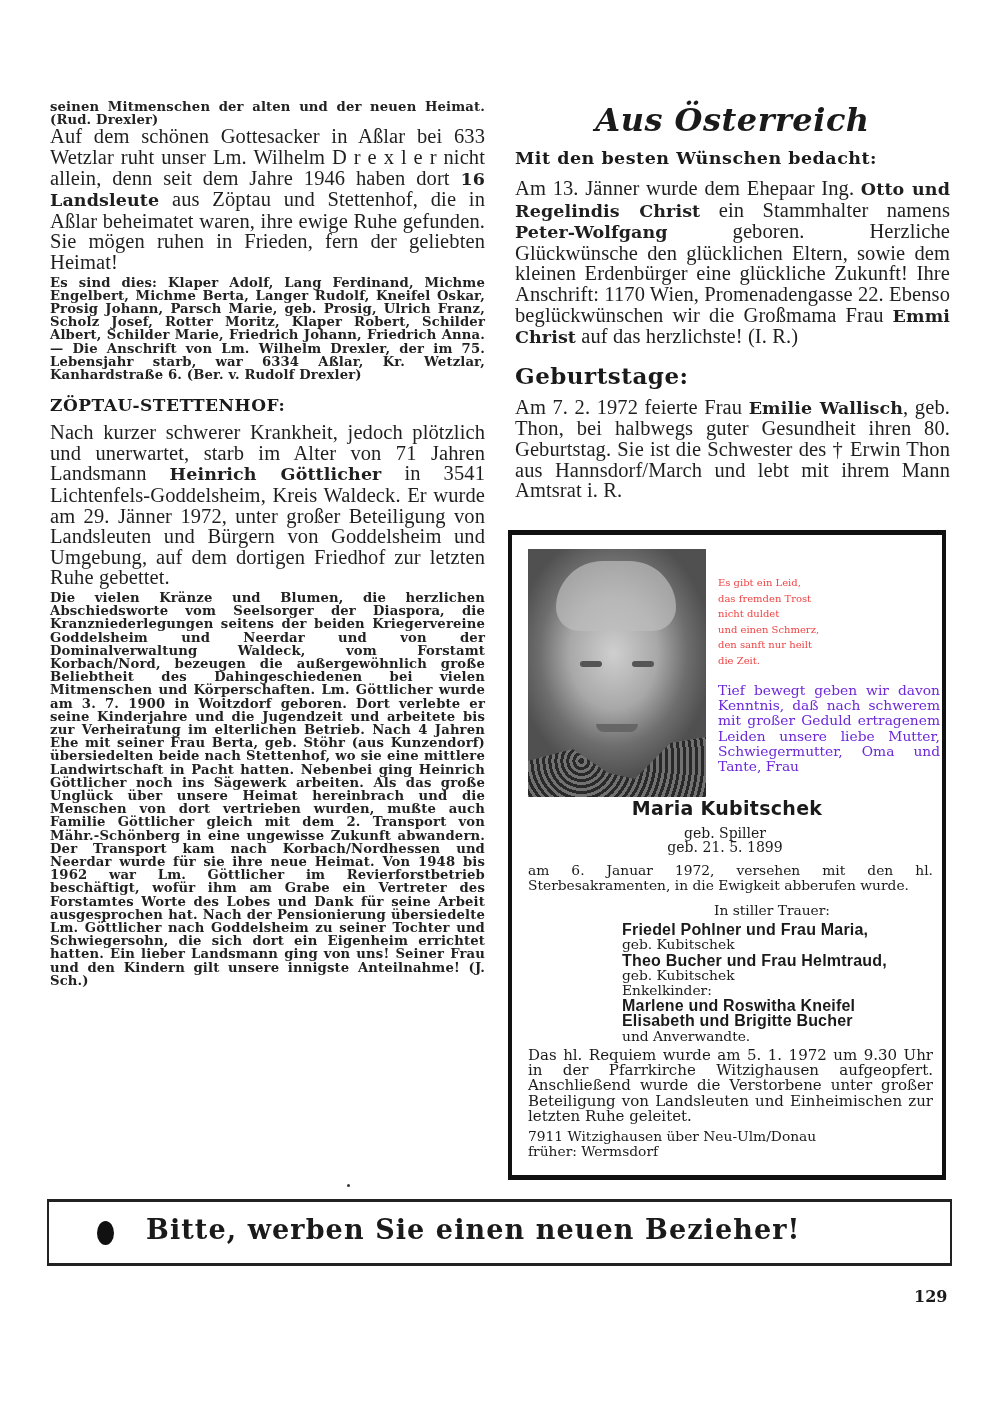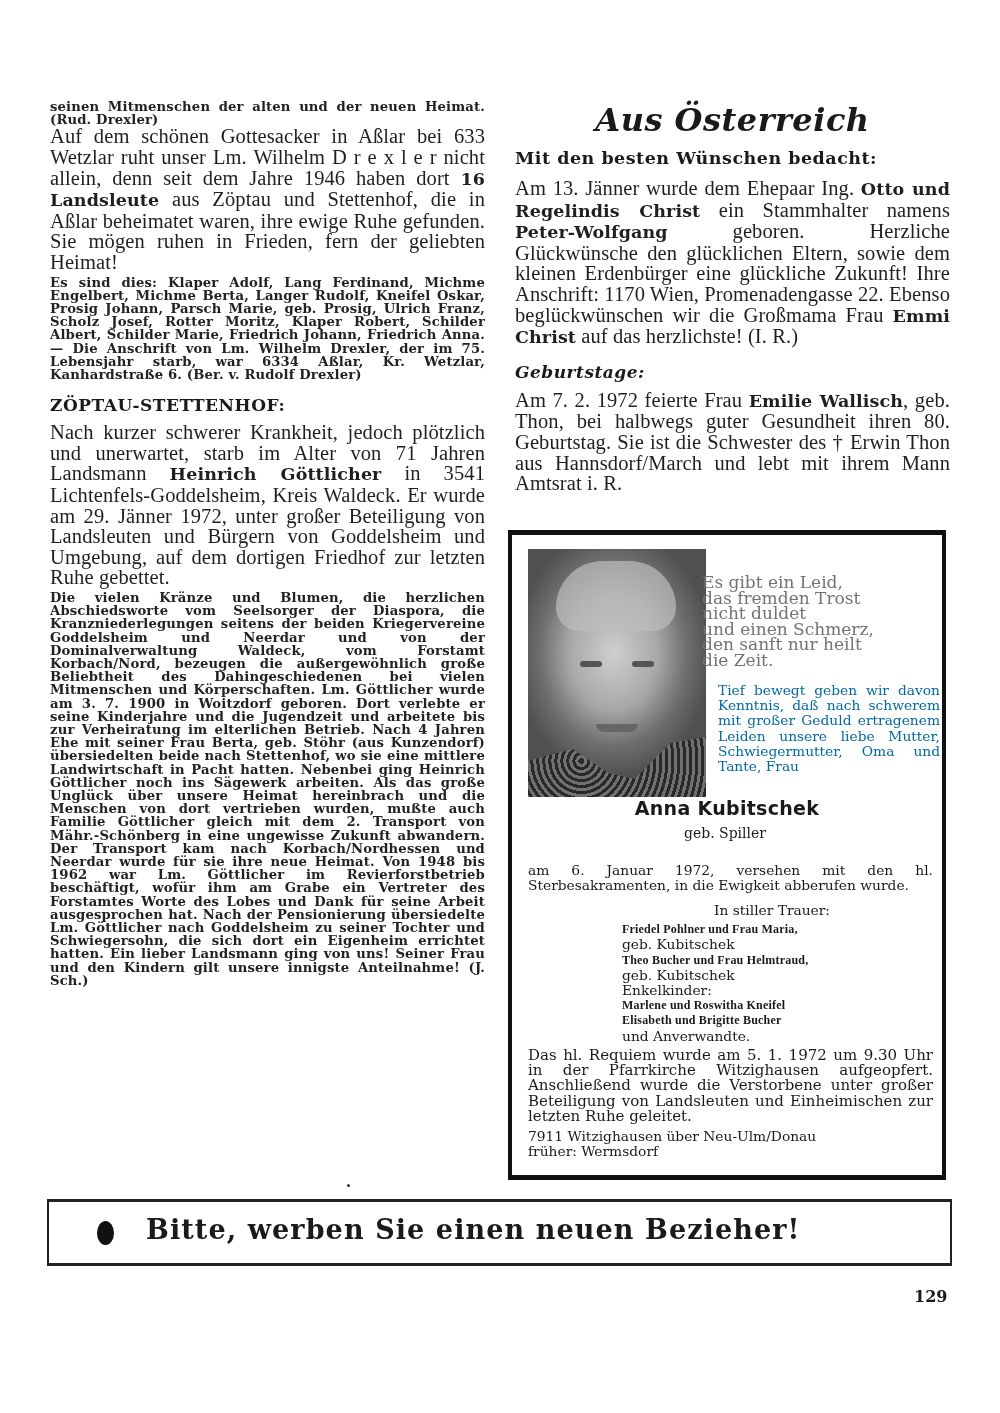--- a/index.html
+++ b/index.html
@@ -15,40 +15,40 @@
   .large b { font-family: "DejaVu Serif", serif; font-size: 17.5px; }
   .heading { font-family: "DejaVu Serif", serif; font-weight: bold; font-size: 17px; letter-spacing: 0.5px; }
 
   .p-top { margin-bottom: 0; }
   .p-es { margin-top: 3px; }
   .h-zoeptau { margin-top: 14px; margin-bottom: 7px; }
   .p-nach { margin-bottom: 3px; }
 
   .aus-title { text-align: center; font-family: "DejaVu Serif", serif; font-weight: bold; font-size: 32px; letter-spacing: 0.5px; margin-top: 0; height: 40px; line-height: 40px; font-style: italic; }
   .h-mit { margin-top: 8px; margin-bottom: 10px; font-size: 17.5px; }
-  .h-geb { margin-top: 14px; margin-bottom: 8px; font-size: 17px; font-style: italic; }
+  .h-geb { margin-top: 14px; margin-bottom: 8px; font-size: 23px; }
 
   .obit { position: absolute; left: 508px; top: 530px; width: 438px; height: 650px; border: 4px solid #111; border-top-width: 5px; border-bottom-width: 5px; }
   .photo { position: absolute; left: 16px; top: 14px; width: 178px; height: 248px;
            background: radial-gradient(ellipse 55% 50% at 48% 42%, #cfcfcf 0%, #a8a8a8 45%, #6e6e6e 75%, #505050 100%); }
   .photo .hair { position: absolute; left: 28px; top: 12px; width: 120px; height: 70px; border-radius: 60px 60px 30px 30px; background: #bdbdbd; opacity: .7; }
   .photo .shirt { position: absolute; left: 0; bottom: 0; width: 178px; height: 60px;
            background: repeating-radial-gradient(circle at 30% 40%, #222 0 3px, #777 3px 6px); opacity: .85; clip-path: polygon(0 40%, 25% 20%, 45% 60%, 60% 70%, 80% 10%, 100% 0, 100% 100%, 0 100%); }
   .photo .face-eye1, .photo .face-eye2 { position: absolute; top: 112px; width: 22px; height: 6px; background: #555; border-radius: 3px; }
   .photo .face-eye1 { left: 52px; } .photo .face-eye2 { left: 104px; }
   .photo .mouth { position: absolute; left: 68px; top: 175px; width: 42px; height: 8px; border-radius: 0 0 20px 20px; background: #666; }
 
-  .verse { position: absolute; left: 190px; top: 40px; width: 225px; font-size: 17px; line-height: 15.6px; color: #737373; }
-  .announce { position: absolute; left: 206px; top: 148px; width: 222px; font-size: 13.8px; line-height: 15.2px; text-align: justify; color: #0369a1; }
+  .verse { position: absolute; left: 206px; top: 40px; width: 225px; font-size: 10px; line-height: 15.6px; color: #ef4444; }
+  .announce { position: absolute; left: 206px; top: 148px; width: 222px; font-size: 13.8px; line-height: 15.2px; text-align: justify; color: #6d28d9; }
   .name { position: absolute; left: 0; width: 430px; top: 262px; text-align: center; font-family: "DejaVu Sans", sans-serif; font-weight: bold; font-size: 19px; letter-spacing: 0.3px; }
   .geb-line { position: absolute; left: 0; width: 426px; text-align: center; font-size: 14px; line-height: 14px; }
   .geb1 { top: 291px; } .geb2 { top: 305px; }
   .death { position: absolute; left: 16px; width: 405px; top: 328px; font-size: 13.8px; line-height: 15px; text-align: justify; }
   .mourners { position: absolute; left: 110px; top: 368px; width: 300px; font-size: 13.8px; line-height: 15.2px; }
-  .mourners .sans { font-family: Liberation Serif, serif; font-weight: bold; font-size: 12px; letter-spacing: 0.2px; }
+  .mourners .sans { font-family: Liberation Sans, sans-serif; font-weight: bold; font-size: 16px; letter-spacing: 0.2px; }
   .mourners .gap { margin-bottom: 4px; text-align: center; }
   .requiem { position: absolute; left: 16px; width: 405px; top: 513px; font-size: 15px; line-height: 15.2px; text-align: justify; }
   .address { position: absolute; left: 16px; top: 594px; font-size: 13.8px; line-height: 15px; }
 
   .banner { position: absolute; left: 47px; top: 1199px; width: 905px; height: 67px; border: 2px solid #222; border-top-width: 3px; border-bottom-width: 3px; }
   .banner .dot { position: absolute; left: 48px; top: 19px; width: 17px; height: 24px; border-radius: 50%; background: #111; }
   .banner .text { position: absolute; left: 97px; top: 12px; font-family: "DejaVu Serif", serif; font-weight: bold; font-size: 27px; letter-spacing: 1.1px; white-space: nowrap; }
 
   .page-num { position: absolute; left: 914px; top: 1287px; font-family: "DejaVu Serif", serif; font-weight: bold; font-size: 16px; }
   .speck { position: absolute; left: 347px; top: 1184px; width: 3px; height: 3px; background: #333; border-radius: 50%; }
@@ -95,22 +95,23 @@
     <div>Es gibt ein Leid,</div>
     <div>das fremden Trost</div>
     <div>nicht duldet</div>
     <div>und einen Schmerz,</div>
     <div>den sanft nur heilt</div>
     <div>die Zeit.</div>
   </div>
 
   <p class="announce">Tief bewegt geben wir davon Kenntnis, daß nach schwerem mit großer Geduld ertragenem Leiden unsere liebe Mutter, Schwiegermutter, Oma und Tante, Frau</p>
 
-  <div class="name">Anna Kubitschek</div>
+  <div class="name">Maria Kubitschek</div>
   <div class="geb-line geb1">geb. Spiller</div>
+  <div class="geb-line geb2">geb. 21. 5. 1899</div>
 
   <p class="death">am 6. Januar 1972, versehen mit den hl. Sterbesakramenten, in die Ewigkeit abberufen wurde.</p>
 
   <div class="mourners">
     <div class="gap">In stiller Trauer:</div>
     <div class="sans">Friedel Pohlner und Frau Maria,</div>
     <div>geb. Kubitschek</div>
     <div class="sans">Theo Bucher und Frau Helmtraud,</div>
     <div>geb. Kubitschek</div>
     <div>Enkelkinder:</div>

